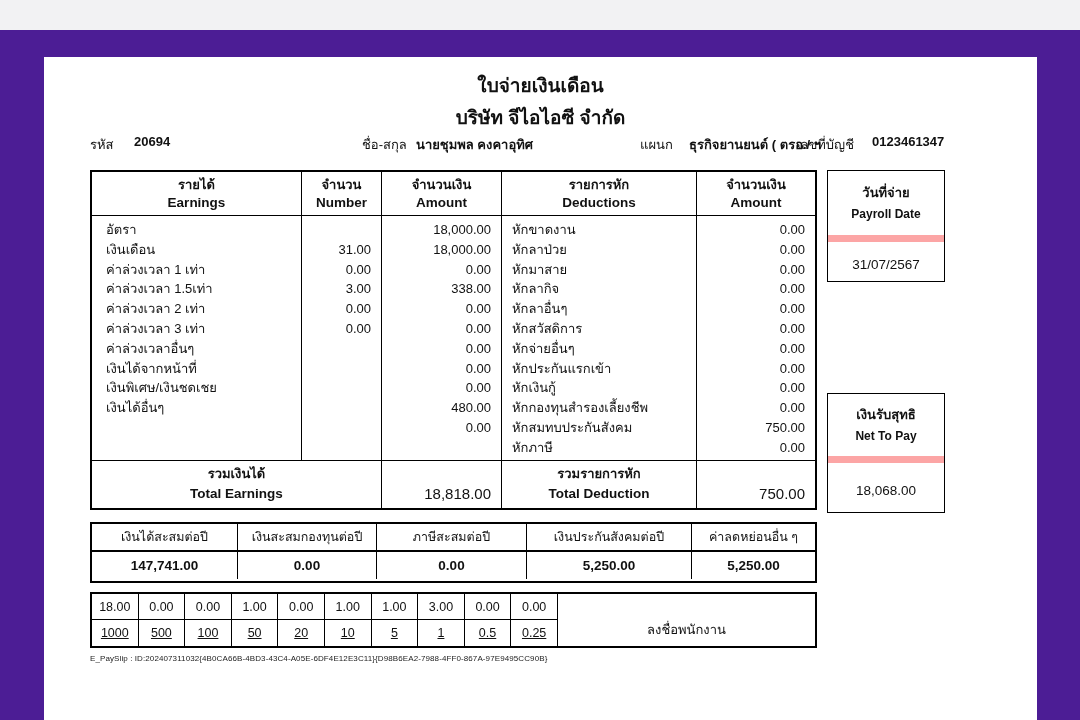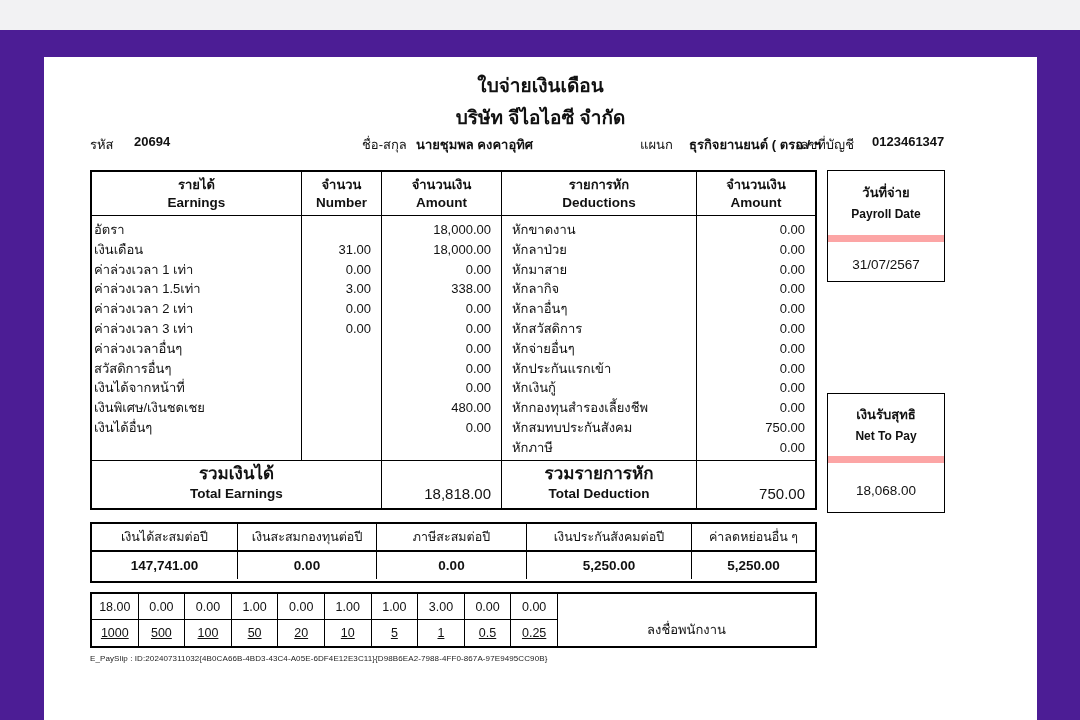--- a/index.html
+++ b/index.html
@@ -26,28 +26,28 @@
   .main-table { position:absolute; left:46px; top:113px; width:727px; height:340px; border:2px solid #000; }
   .mt-header { display:grid; grid-template-columns:210px 80px 120px 195px 118px; height:44px; border-bottom:1px solid #000; }
   .mt-header .hcell { border-right:1px solid #000; text-align:center; padding-top:4px; }
   .mt-header .hcell:last-child { border-right:none; }
   .hcell .th { font-size:13px; font-weight:bold; line-height:18px; }
   .hcell .en { font-size:13.5px; font-weight:bold; line-height:18px; }
   .mt-body { display:grid; grid-template-columns:210px 80px 120px 195px 118px; height:244px; }
   .mt-body .col { border-right:1px solid #000; padding-top:4px; overflow:hidden; }
   .mt-body .col:last-child { border-right:none; }
   .line { height:19.8px; line-height:19.8px; font-size:13px; white-space:nowrap; }
-  .col-elabel .line { padding-left:2px; }
+  .col-elabel .line { padding-left:14px; }
   .col-dlabel .line { padding-left:10px; }
   .num .line { text-align:right; padding-right:10px; }
   .mt-total { display:grid; grid-template-columns:290px 120px 195px 118px; height:48px; border-top:1px solid #000; }
   .mt-total .tcell { border-right:1px solid #000; }
   .mt-total .tcell:last-child { border-right:none; }
   .tcell.label { text-align:center; padding-top:3px; }
-  .tcell.label .th { font-size:17px; font-weight:bold; line-height:20px; }
+  .tcell.label .th { font-size:13px; font-weight:bold; line-height:20px; }
   .tcell.label .en { font-size:13.5px; font-weight:bold; line-height:20px; }
   .tcell.amount { display:flex; align-items:flex-end; justify-content:flex-end; padding:0 10px 6px 0; font-size:15px; }
 
   
   .side-box { position:absolute; left:783px; width:118px; border:1px solid #000; background:#fff; }
   .side-box .side-head { text-align:center; }
   .side-box .side-head .th { font-size:13px; font-weight:bold; }
   .side-box .side-head .en { font-size:12px; font-weight:bold; }
   .side-box .side-value { border-top:7px solid #fca5a5; text-align:center; font-size:13.5px; }
   .date-box { top:113px; }
@@ -127,21 +127,20 @@
       <div class="mt-body">
         <div class="col col-elabel">
 
         <div class="line">อัตรา</div>
             <div class="line">เงินเดือน</div>
             <div class="line">ค่าล่วงเวลา 1 เท่า</div>
             <div class="line">ค่าล่วงเวลา 1.5เท่า</div>
             <div class="line">ค่าล่วงเวลา 2 เท่า</div>
             <div class="line">ค่าล่วงเวลา 3 เท่า</div>
             <div class="line">ค่าล่วงเวลาอื่นๆ</div>
-            <div class="line">สวัสดิการอื่นๆ</div>
             <div class="line">เงินได้จากหน้าที่</div>
             <div class="line">เงินพิเศษ/เงินชดเชย</div>
             <div class="line">เงินได้อื่นๆ</div>
           </div>
         <div class="col num">
 
         <div class="line"></div>
             <div class="line">31.00</div>
             <div class="line">0.00</div>
             <div class="line">3.00</div>

